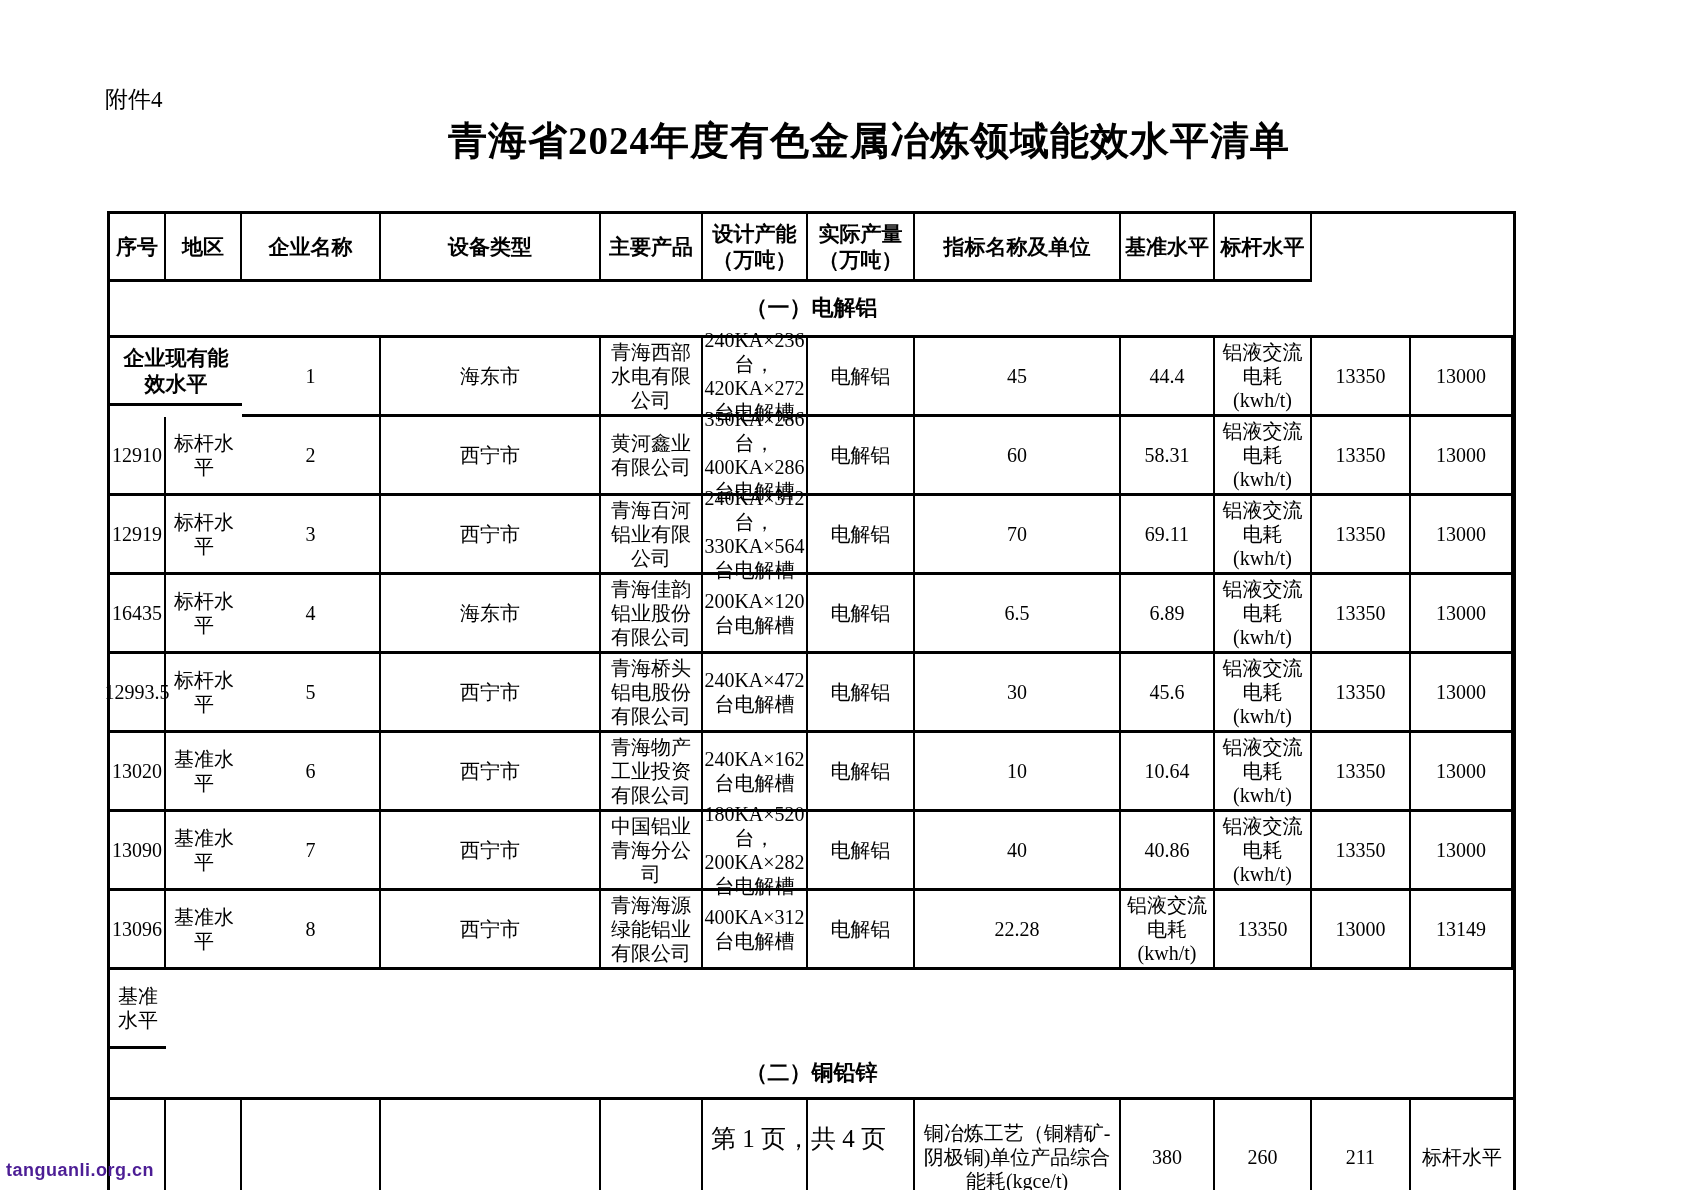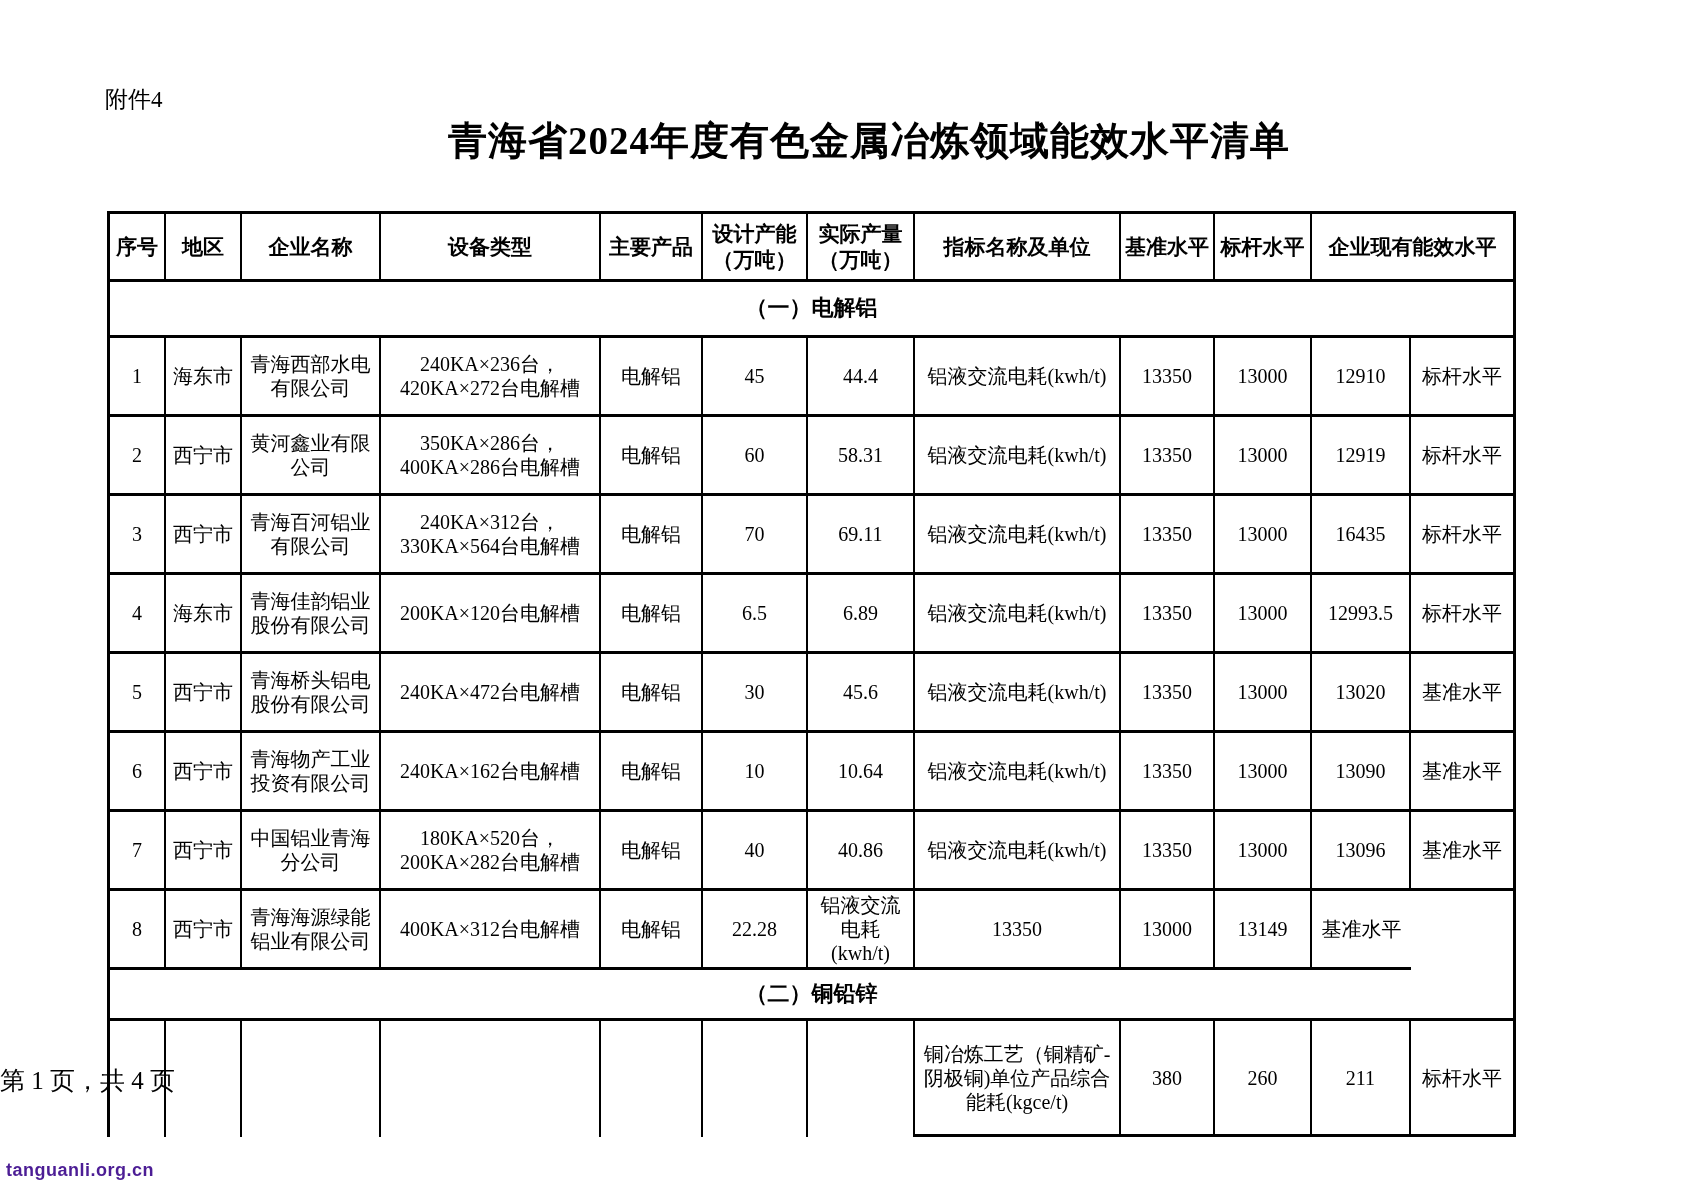--- a/index.html
+++ b/index.html
@@ -37,22 +37,22 @@
   }
   .sec {
     font-family:"Liberation Sans", sans-serif; font-weight:bold;
     font-size:22px; height:56px; border-right:none; grid-column:1 / -1;
   }
   .sec2 { height:51px; }
   .data { height:79px; }
   .cut { height:116px; }
   .open-bottom { border-bottom:none; }
   .footer {
-    position:absolute; top:1064px; left:0; width:1597px;
-    font-size:25px; font-family:"Liberation Serif", serif;
+    position:absolute; top:1122px; left:0; width:1597px;
+    text-align:center; font-size:25px; font-family:"Liberation Serif", serif;
   }
   .watermark {
     position:absolute; left:6px; top:1160px;
     font-family:"Liberation Sans", sans-serif; font-weight:bold;
     font-size:18px; letter-spacing:0.5px;
   }
 </style>
 </head>
 <body>
 
@@ -68,22 +68,22 @@
     <div class="cell hdr">企业名称</div>
     <div class="cell hdr">设备类型</div>
     <div class="cell hdr">主要产品</div>
     <div class="cell hdr">设计产能
 （万吨）</div>
     <div class="cell hdr">实际产量
 （万吨）</div>
     <div class="cell hdr">指标名称及单位</div>
     <div class="cell hdr">基准水平</div>
     <div class="cell hdr">标杆水平</div>
-    <div class="cell hdr col-last" style="grid-column: span 2">企业现有能效水平</div>
-  <div class="cell sec">（一）电解铝</div>
+    <div class="cell sec">（一）电解铝</div>
+  <div class="cell hdr col-last" style="grid-column: span 2">企业现有能效水平</div>
       <div class="cell data">1</div>
       <div class="cell data">海东市</div>
       <div class="cell data">青海西部水电有限公司</div>
       <div class="cell data">240KA×236台，420KA×272台电解槽</div>
       <div class="cell data">电解铝</div>
       <div class="cell data">45</div>
       <div class="cell data">44.4</div>
       <div class="cell data">铝液交流电耗(kwh/t)</div>
       <div class="cell data">13350</div>
       <div class="cell data">13000</div>

